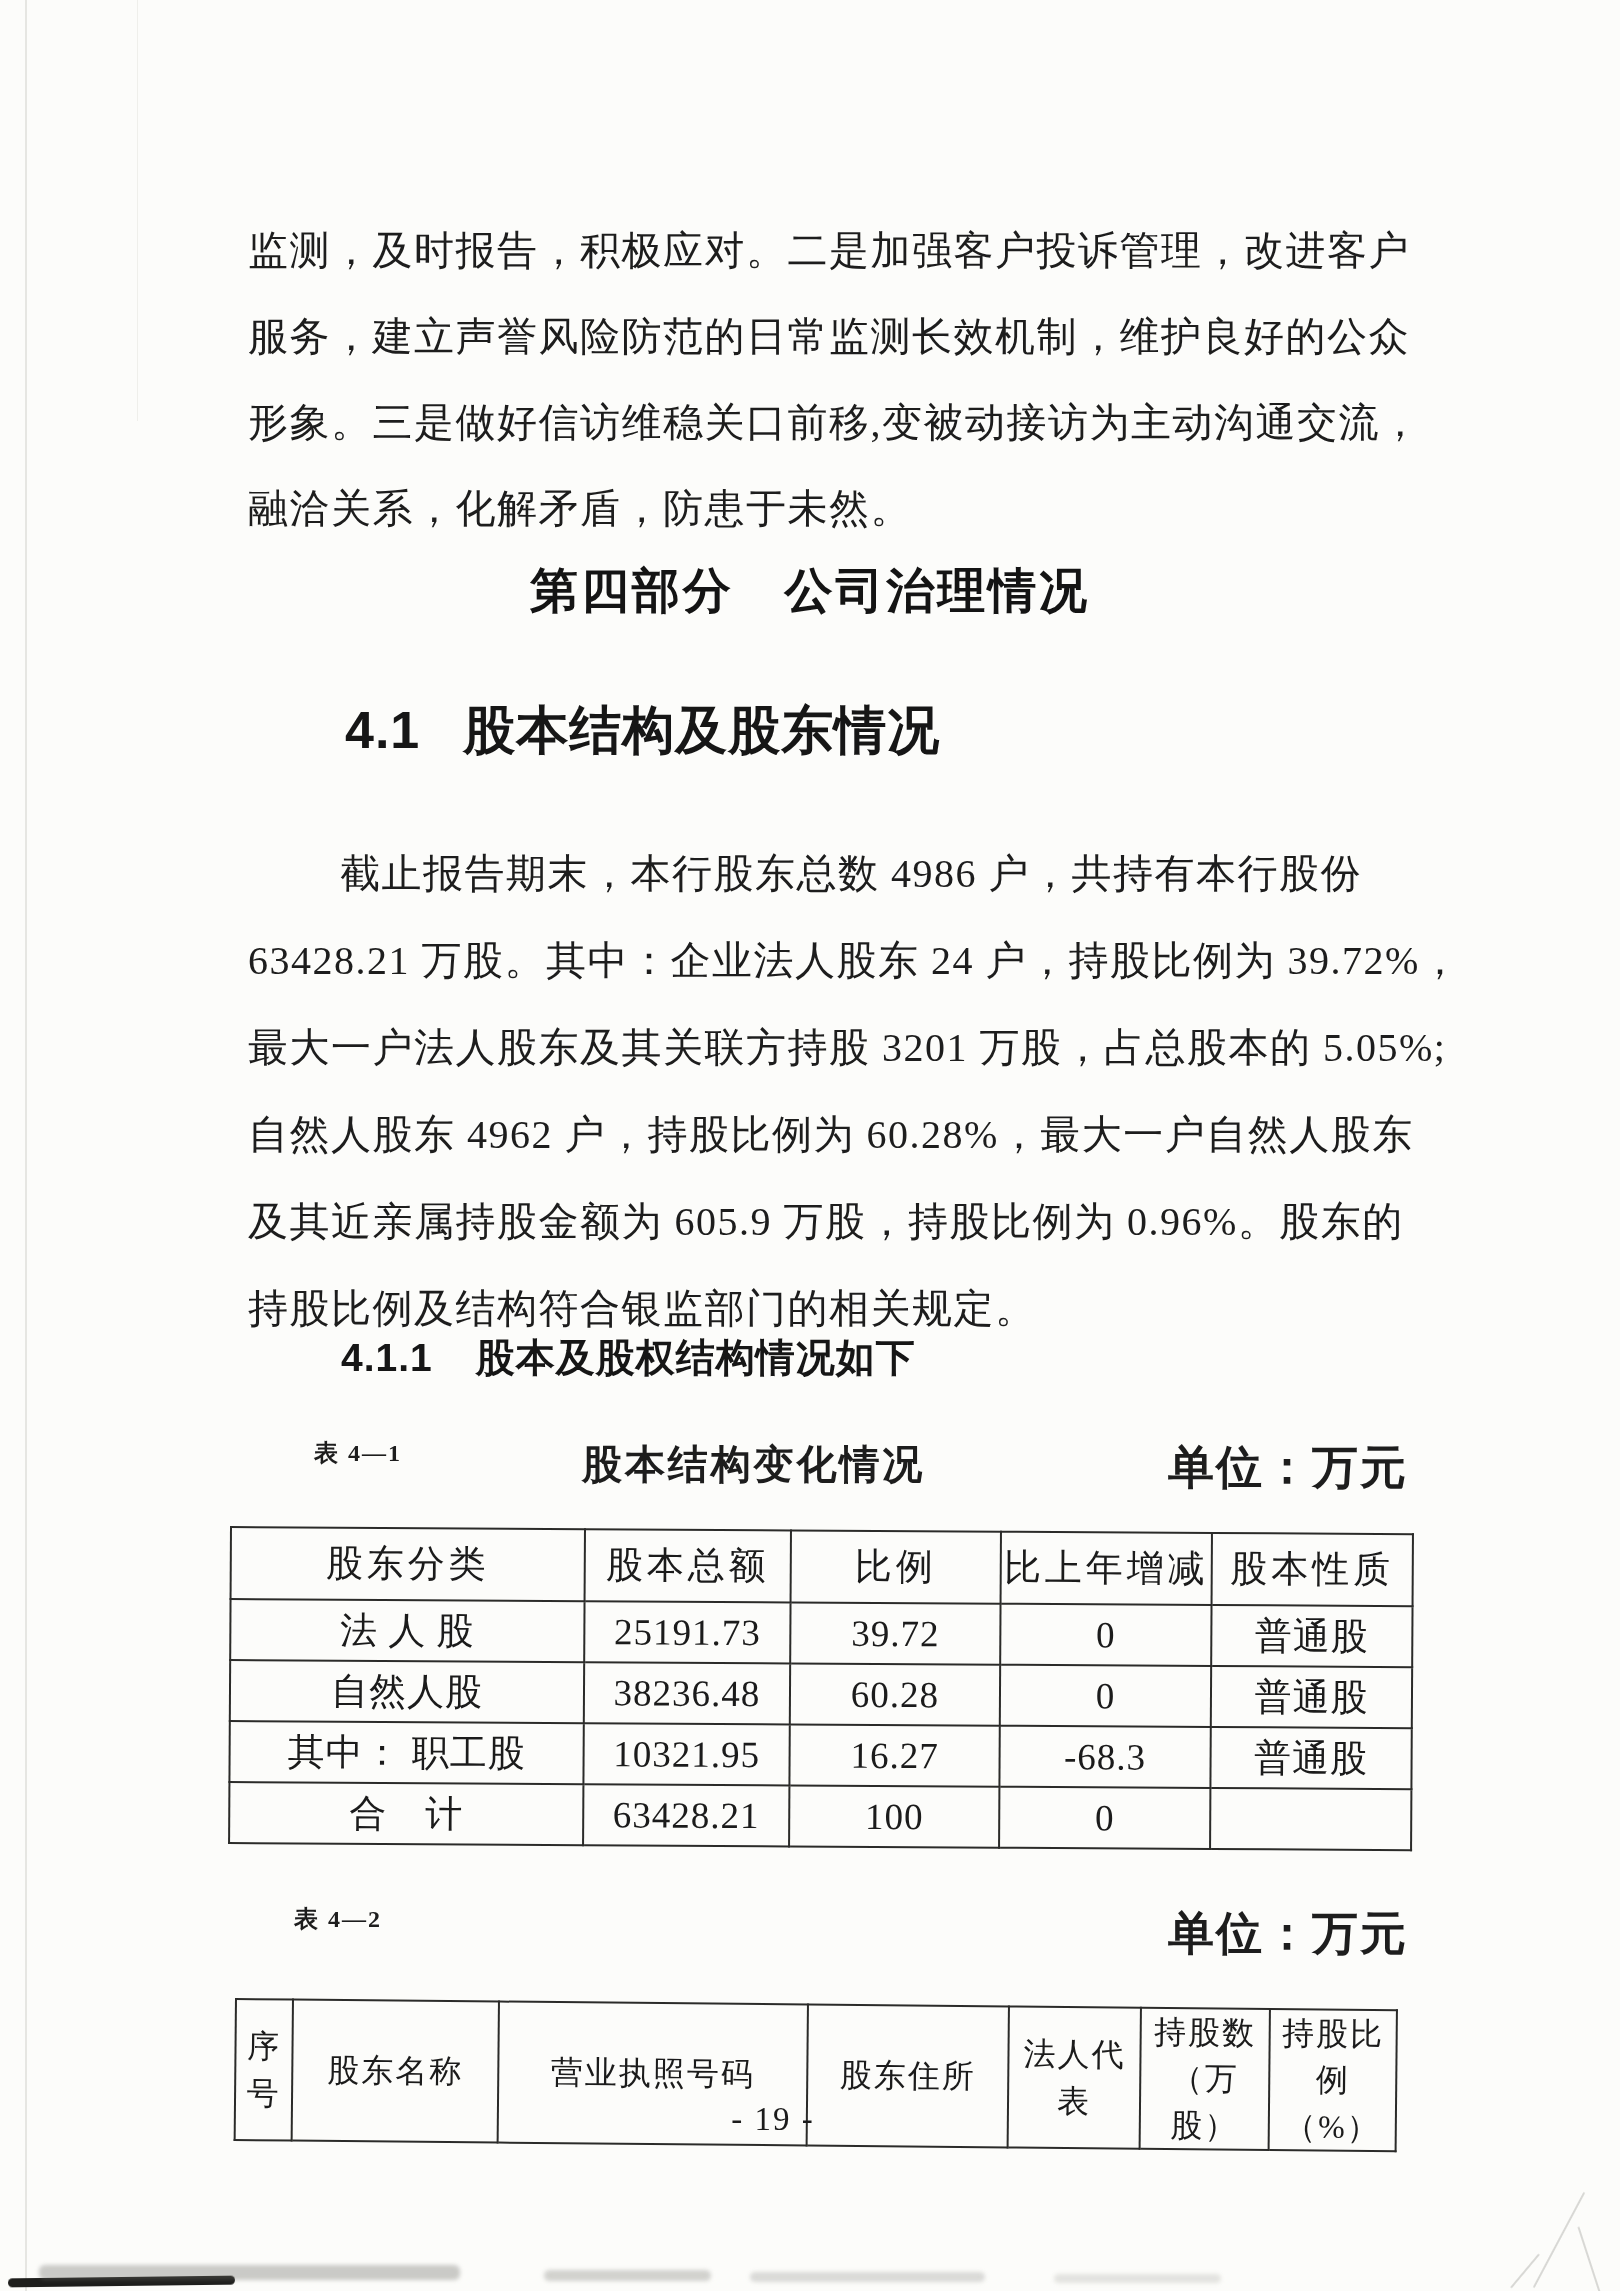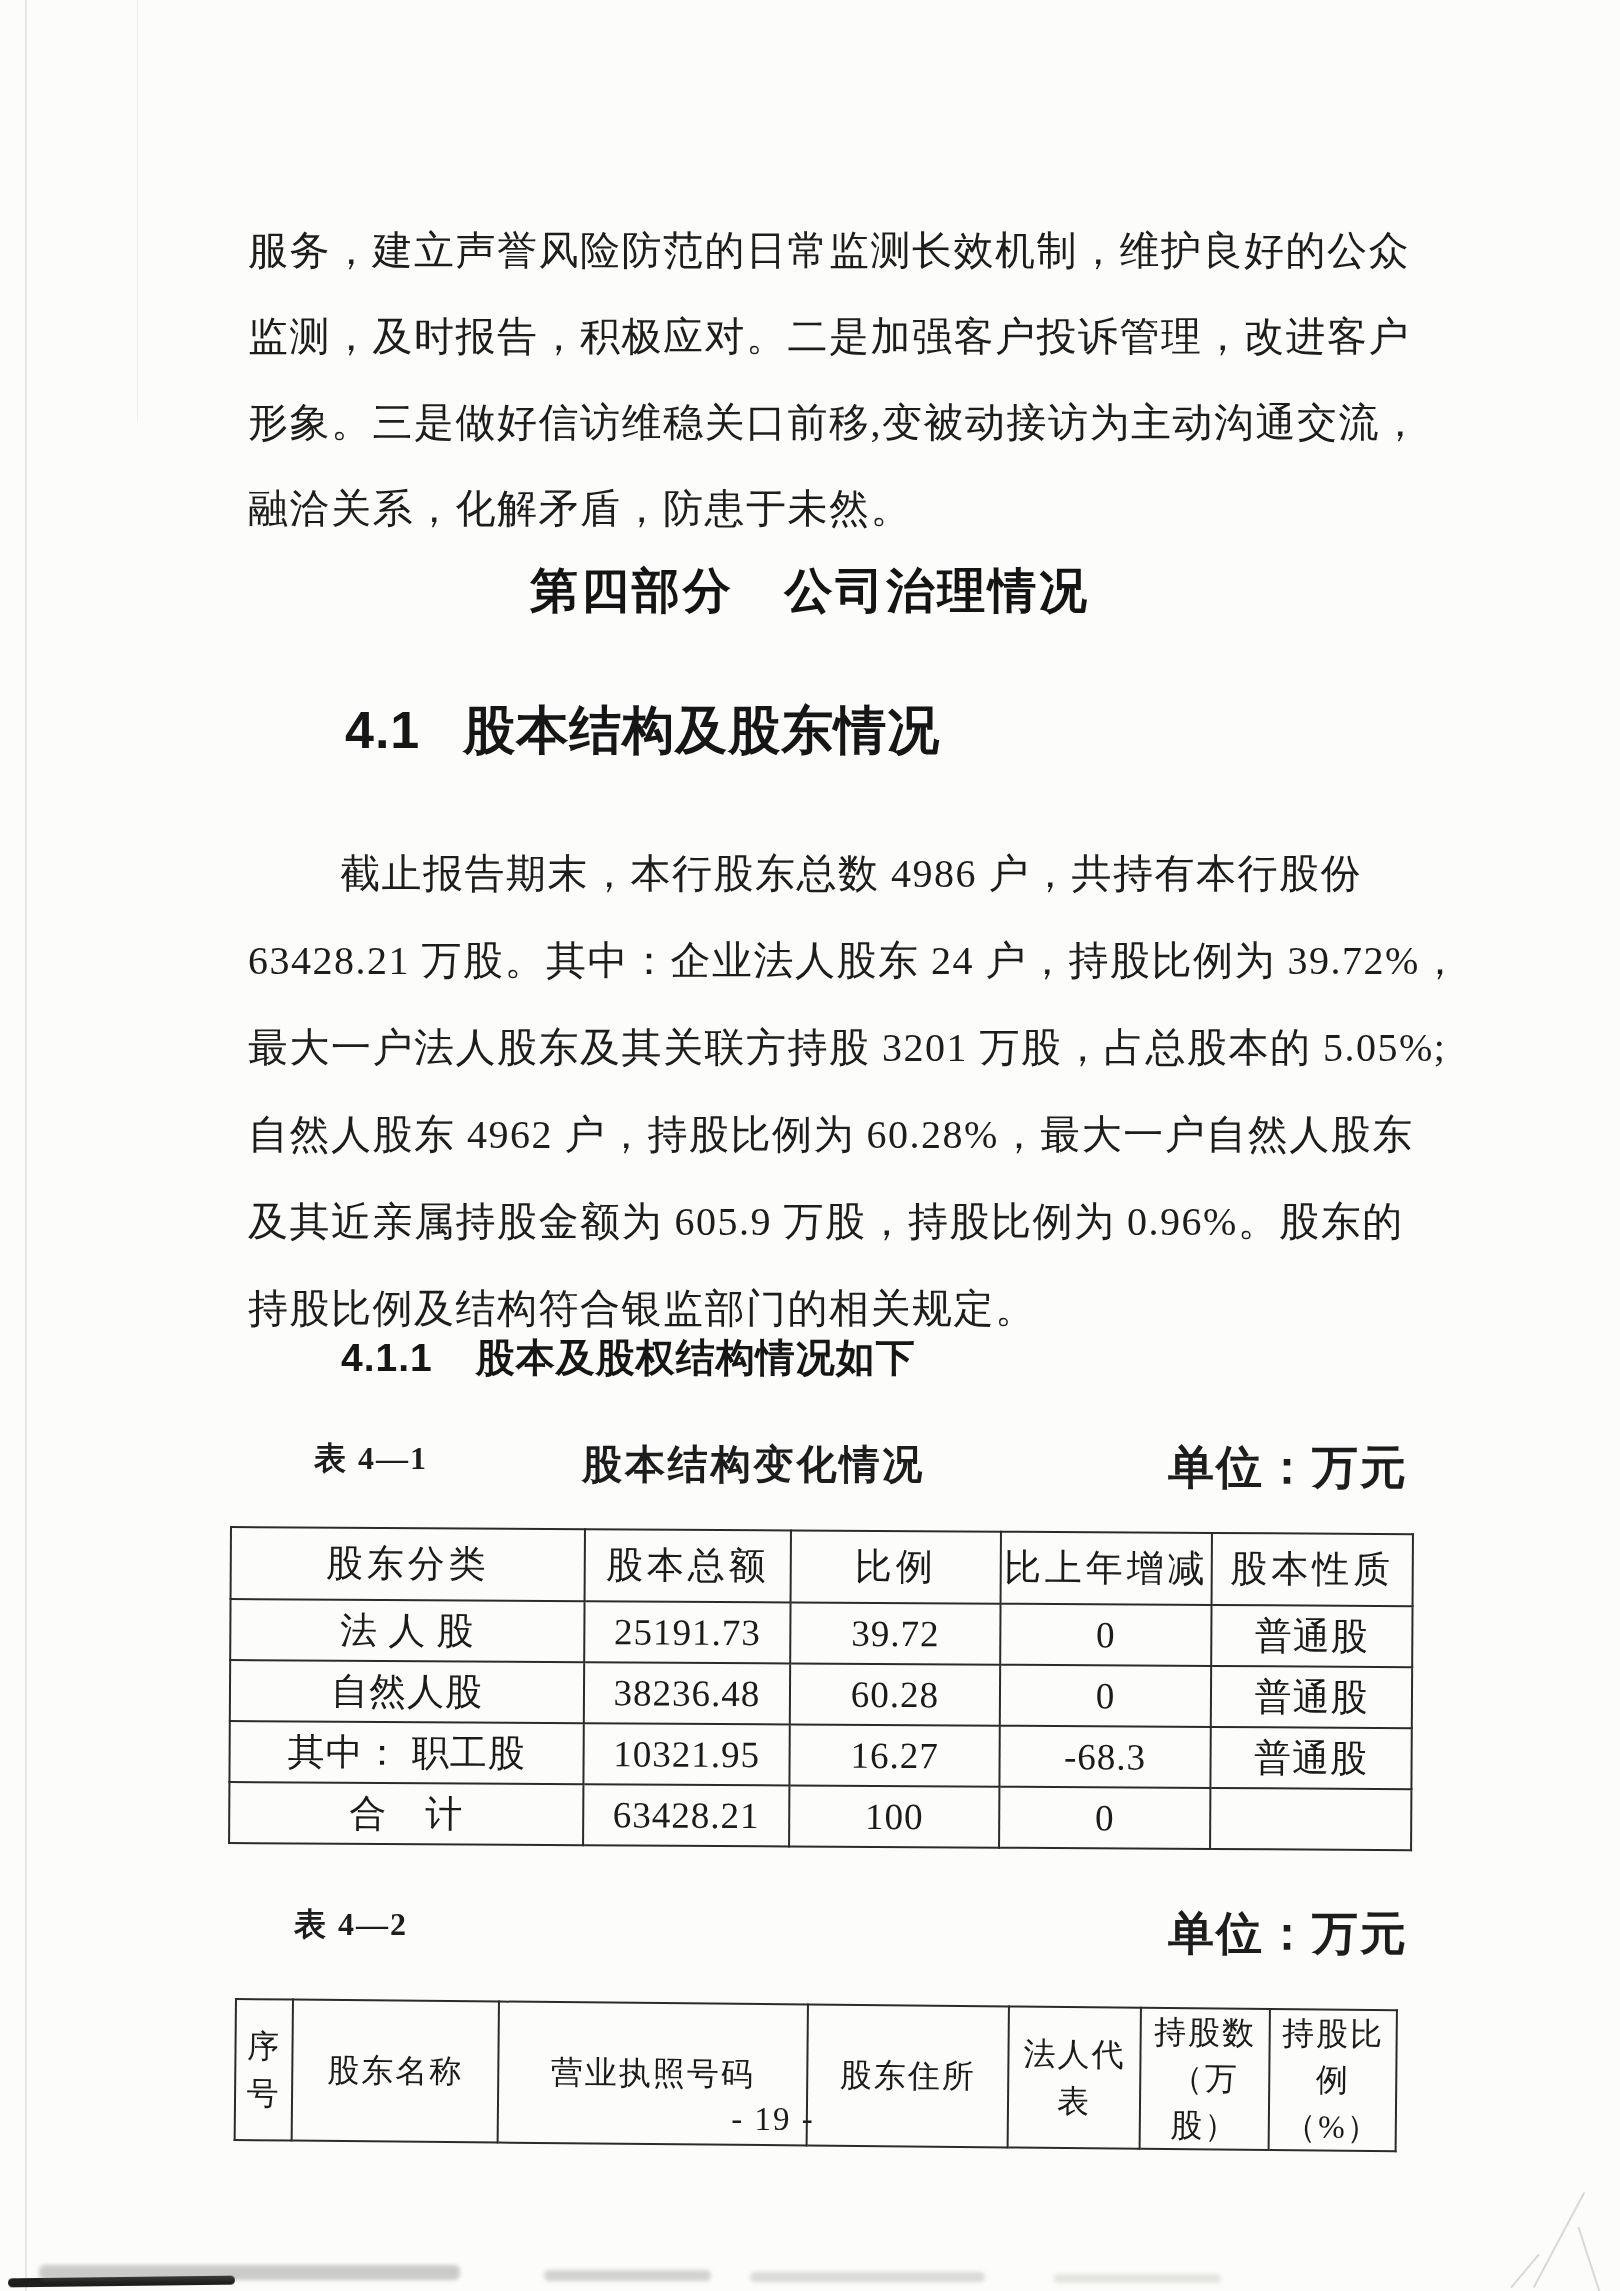--- a/index.html
+++ b/index.html
@@ -50,21 +50,21 @@
     position:absolute;left:341px;top:1331px;
     font-family:"Liberation Sans","DejaVu Sans",sans-serif;
     font-weight:700;font-size:39px;color:#161616;letter-spacing:1px;
     white-space:nowrap;
   }
   .h2 .num,.h3 .num{margin-right:43px;}
   
   .caption{position:absolute;left:0;top:0;width:1620px;height:53px;font-weight:700;}
   .cap1{top:1437px;}
   .cap2{top:1903px;}
-  .cap-tag{position:absolute;font-size:32px;letter-spacing:2px;white-space:nowrap;}
+  .cap-tag{position:absolute;font-size:24px;letter-spacing:2px;white-space:nowrap;}
   .cap-title{position:absolute;font-size:40px;letter-spacing:2.9px;white-space:nowrap;}
   .cap-unit{position:absolute;left:1168px;font-size:46px;letter-spacing:2px;white-space:nowrap;}
   .cap1 .cap-tag{left:314px;}
   .cap1 .cap-title{left:582px;}
   .cap2 .cap-tag{left:294px;}
   .cap2 .cap-title{left:502px;letter-spacing:1px;}
   
   .t1wrap{position:absolute;left:230px;top:1526px;transform:rotate(0.35deg);transform-origin:0 0;}
   .t2wrap{position:absolute;left:235px;top:1998px;transform:rotate(0.55deg);transform-origin:0 0;}
   table{border-collapse:collapse;table-layout:fixed;}
@@ -93,22 +93,22 @@
 </style>
 </head>
 <body>
 
 <div class="page">
 
   <div class="vline-a"></div>
   <div class="vline-b"></div>
 
   <div class="para p1">
+    <div class="pline">监测，及时报告，积极应对。二是加强客户投诉管理，改进客户</div>
     <div class="pline">服务，建立声誉风险防范的日常监测长效机制，维护良好的公众</div>
-    <div class="pline">监测，及时报告，积极应对。二是加强客户投诉管理，改进客户</div>
     <div class="pline">形象。三是做好信访维稳关口前移,变被动接访为主动沟通交流，</div>
     <div class="pline">融洽关系，化解矛盾，防患于未然。</div>
   </div>
 
   <div class="part-heading">第四部分　公司治理情况</div>
 
   <div class="h2">
     <span class="num">4.1</span><span>股本结构及股东情况</span>
   </div>
 

